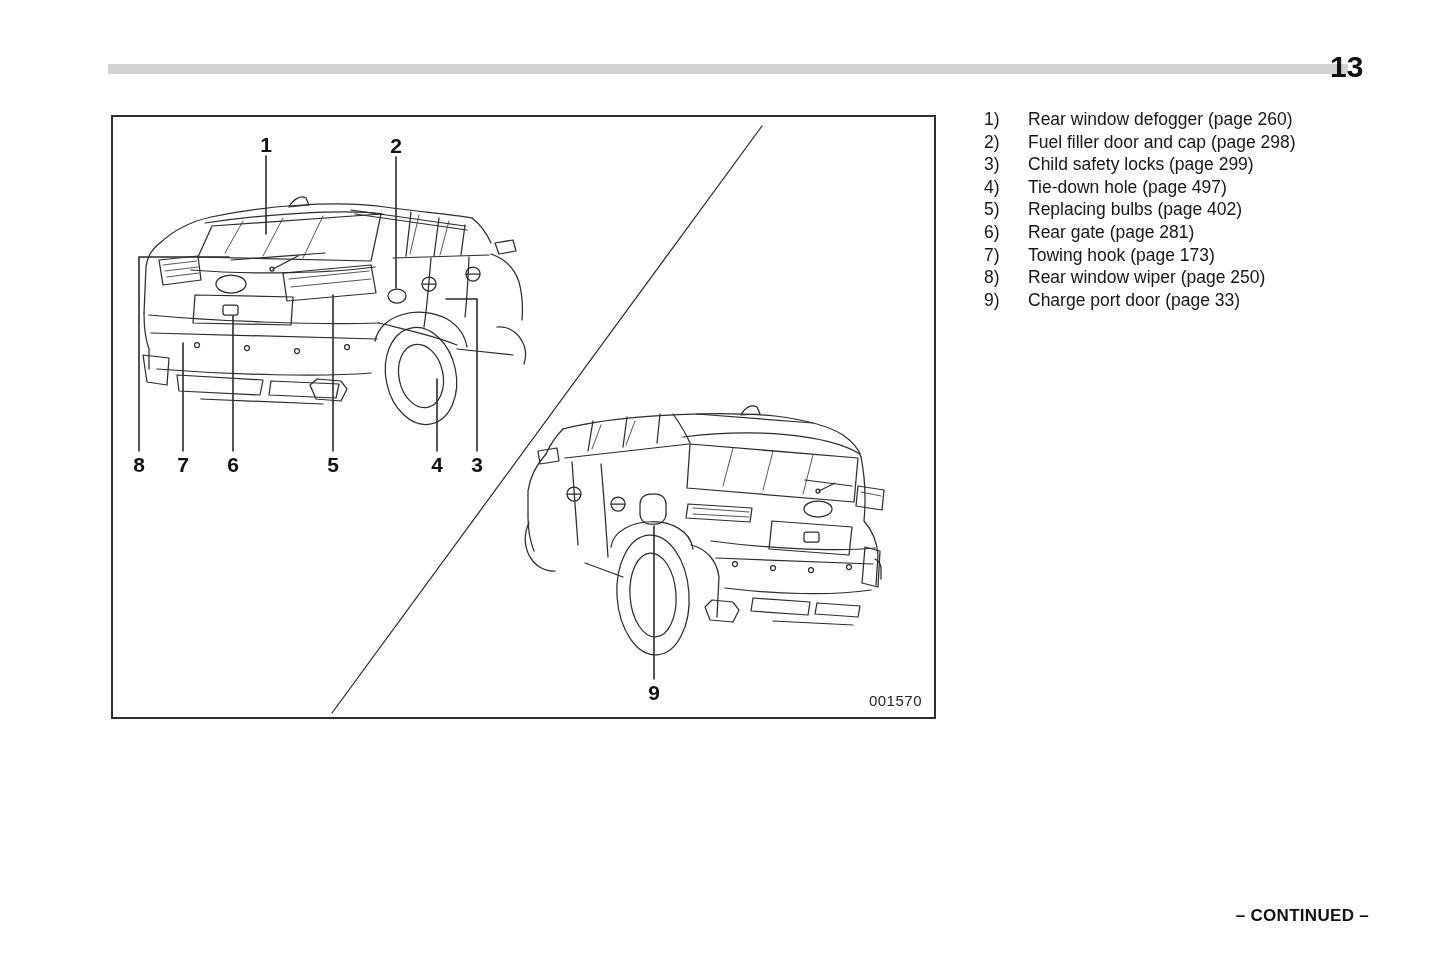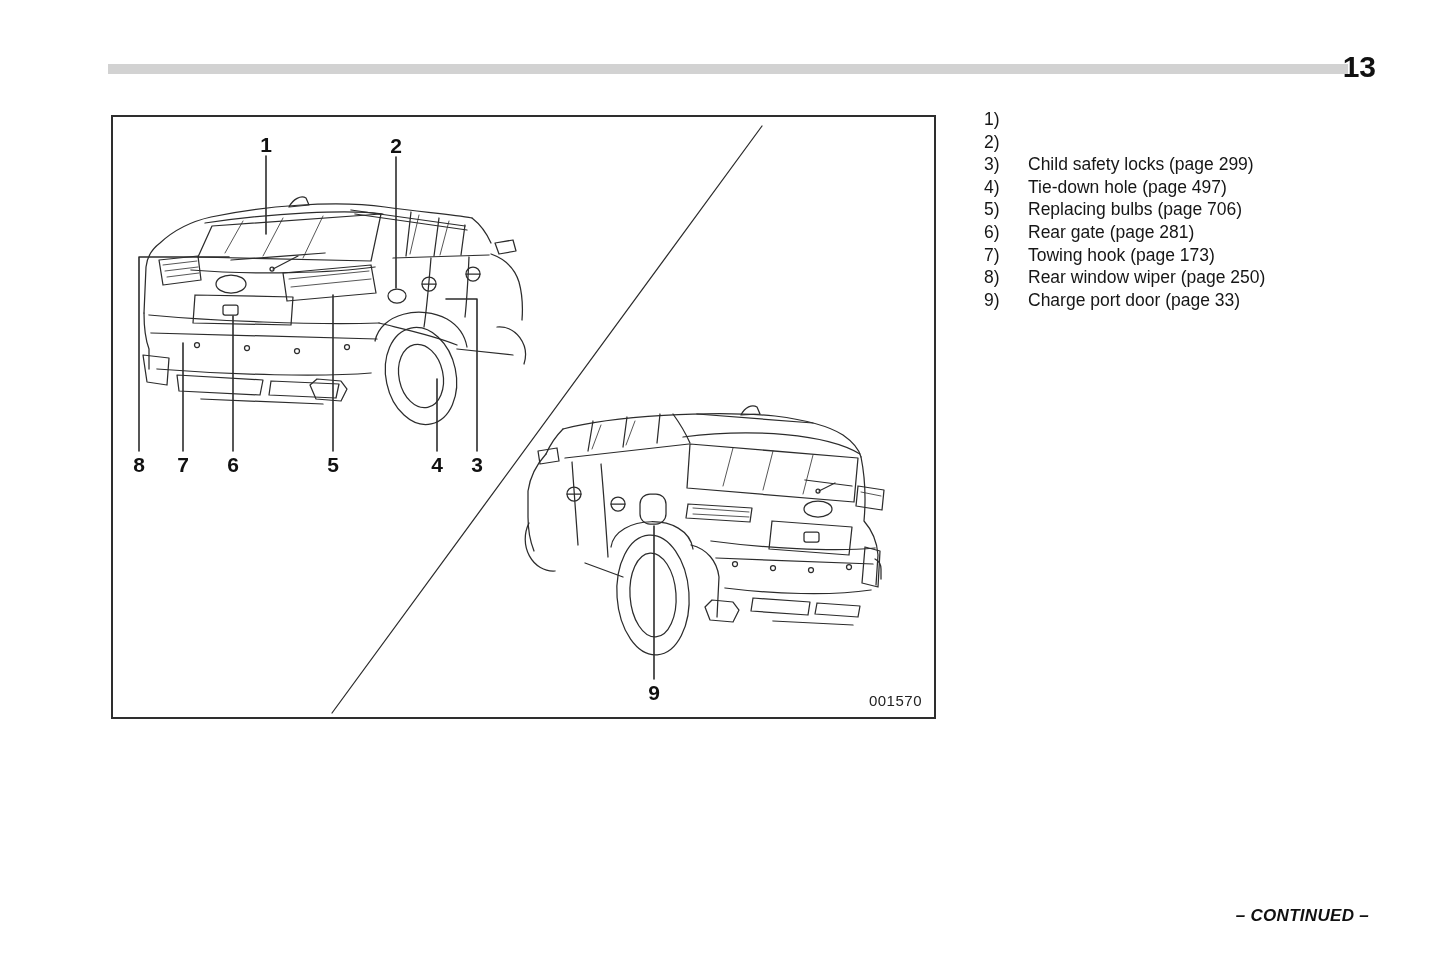--- a/index.html
+++ b/index.html
@@ -2,36 +2,36 @@
 <html><head>
 <meta charset="utf-8">
 <style>
   html,body{margin:0;padding:0;background:#ffffff;}
   body{
     width:1445px;height:964px;position:relative;overflow:hidden;
     font-family:"Liberation Sans","DejaVu Sans",sans-serif;color:#161616;
   }
   
   .header-rule{position:absolute;left:108px;top:64px;width:1240px;height:10px;background:#d2d2d2;}
-  .page-number{position:absolute;left:1330px;top:50px;width:46px;text-align:right;
+  .page-number{position:absolute;left:1330px;top:50px;width:46px;text-align:left;
     font-size:30px;font-weight:bold;color:#111;}
   
   .figure-box{position:absolute;left:111px;top:115px;width:821px;height:600px;
     border:2px solid #2e2e2e;background:#fff;}
   .figure-box svg{position:absolute;left:0;top:0;}
   .callout{position:absolute;transform:translate(-50%,-50%);font-size:21px;font-weight:bold;
     color:#111;line-height:1;}
   .figure-id{position:absolute;right:12px;bottom:8px;font-size:15px;color:#222;letter-spacing:0.5px;text-align:right;}
   
   .legend{position:absolute;left:984px;top:108px;width:420px;}
   .legend-row{display:flex;font-size:17.5px;line-height:22.6px;white-space:nowrap;}
   .legend-num{width:44px;flex:0 0 44px;}
   
   .continued{position:absolute;right:76px;top:906px;font-size:17px;font-weight:bold;
-    font-style:italic;color:#111;letter-spacing:0.3px;}
+    color:#111;letter-spacing:0.3px;}
 </style>
 </head>
 <body>
 
 <div class="header-rule"></div>
 <div class="page-number">13</div>
 
 <div class="figure-box">
   <svg width="821" height="600" viewBox="0 0 821 600">
     <g fill="none" stroke="#2c2c2c" stroke-width="1.25" stroke-linecap="round" stroke-linejoin="round">
@@ -209,35 +209,37 @@
   <div class="callout" style="left:70px;top:347px">7</div>
   <div class="callout" style="left:26px;top:347px">8</div>
   <div class="callout" style="left:541px;top:575px">9</div>
 
   <div class="figure-id">001570</div>
 </div>
 
 <div class="legend">
   <div class="legend-row">
     <span class="legend-num">1)</span>
+    <span>Rear window defogger (page 260)</span>
   </div>
   <div class="legend-row">
     <span class="legend-num">2)</span>
+    <span>Fuel filler door and cap (page 298)</span>
   </div>
   <div class="legend-row">
     <span class="legend-num">3)</span>
     <span>Child safety locks (page 299)</span>
   </div>
   <div class="legend-row">
     <span class="legend-num">4)</span>
     <span>Tie-down hole (page 497)</span>
   </div>
   <div class="legend-row">
     <span class="legend-num">5)</span>
-    <span>Replacing bulbs (page 706)</span>
+    <span>Replacing bulbs (page 402)</span>
   </div>
   <div class="legend-row">
     <span class="legend-num">6)</span>
     <span>Rear gate (page 281)</span>
   </div>
   <div class="legend-row">
     <span class="legend-num">7)</span>
     <span>Towing hook (page 173)</span>
   </div>
   <div class="legend-row">

